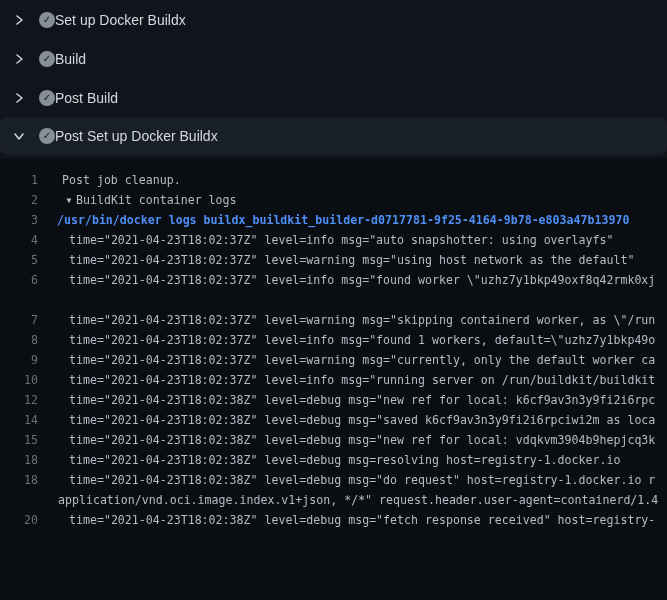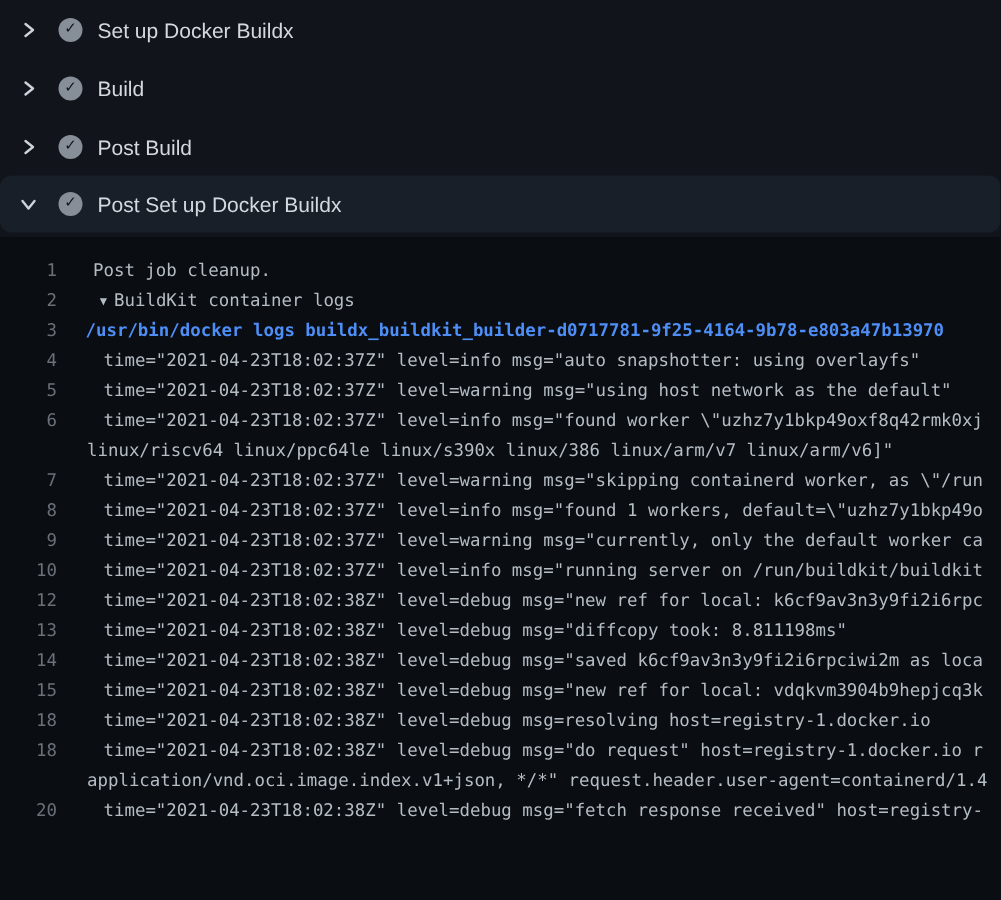--- a/index.html
+++ b/index.html
@@ -39,21 +39,20 @@
     border-radius: 50%;
     background: #868e97;
     color: #10141a;
     font-size: 10px;
     line-height: 16px;
     text-align: center;
     flex: 0 0 auto;
     font-weight: bold;
   }
   .step-label {
-    margin-left: 10px;
     font-size: 14px;
     color: #d3d9df;
     white-space: nowrap;
   }
 
   
   .console {
     position: absolute;
     top: 158px; left: 0;
     width: 667px; height: 442px;
@@ -134,27 +133,26 @@
         <span class="step-label">Post Set up Docker Buildx</span>
       </div>
     </div>
   <div class="console">
       <div class="log-line t-base"><span class="log-num">1</span><span class="log-text">Post job cleanup.</span></div>
       <div class="log-line t-group"><span class="log-num">2</span><span class="log-text"><span class="tri">▼</span><span>BuildKit container logs</span></span></div>
       <div class="log-line t-command"><span class="log-num">3</span><span class="log-text">/usr/bin/docker logs buildx_buildkit_builder-d0717781-9f25-4164-9b78-e803a47b13970</span></div>
       <div class="log-line t-content"><span class="log-num">4</span><span class="log-text">time="2021-04-23T18:02:37Z" level=info msg="auto snapshotter: using overlayfs"</span></div>
       <div class="log-line t-content"><span class="log-num">5</span><span class="log-text">time="2021-04-23T18:02:37Z" level=warning msg="using host network as the default"</span></div>
       <div class="log-line t-content"><span class="log-num">6</span><span class="log-text">time="2021-04-23T18:02:37Z" level=info msg="found worker \"uzhz7y1bkp49oxf8q42rmk0xj</span></div>
-      <div class="log-line t-wrap"><span class="log-num"></span><span class="log-text">linux/riscv64 linux/ppc64le linux/s390x linux/386 linux/arm/v7 linux/arm/v6]"</span></div>
+      <div class="log-line t-wrap"><span class="log-num"></span></div>
       <div class="log-line t-content"><span class="log-num">7</span><span class="log-text">time="2021-04-23T18:02:37Z" level=warning msg="skipping containerd worker, as \"/run</span></div>
       <div class="log-line t-content"><span class="log-num">8</span><span class="log-text">time="2021-04-23T18:02:37Z" level=info msg="found 1 workers, default=\"uzhz7y1bkp49o</span></div>
       <div class="log-line t-content"><span class="log-num">9</span><span class="log-text">time="2021-04-23T18:02:37Z" level=warning msg="currently, only the default worker ca</span></div>
       <div class="log-line t-content"><span class="log-num">10</span><span class="log-text">time="2021-04-23T18:02:37Z" level=info msg="running server on /run/buildkit/buildkit</span></div>
       <div class="log-line t-content"><span class="log-num">12</span><span class="log-text">time="2021-04-23T18:02:38Z" level=debug msg="new ref for local: k6cf9av3n3y9fi2i6rpc</span></div>
-      <div class="log-line t-content"><span class="log-num">13</span><span class="log-text">time="2021-04-23T18:02:38Z" level=debug msg="diffcopy took: 8.811198ms"</span></div>
       <div class="log-line t-content"><span class="log-num">14</span><span class="log-text">time="2021-04-23T18:02:38Z" level=debug msg="saved k6cf9av3n3y9fi2i6rpciwi2m as loca</span></div>
       <div class="log-line t-content"><span class="log-num">15</span><span class="log-text">time="2021-04-23T18:02:38Z" level=debug msg="new ref for local: vdqkvm3904b9hepjcq3k</span></div>
       <div class="log-line t-content"><span class="log-num">18</span><span class="log-text">time="2021-04-23T18:02:38Z" level=debug msg=resolving host=registry-1.docker.io</span></div>
       <div class="log-line t-content"><span class="log-num">18</span><span class="log-text">time="2021-04-23T18:02:38Z" level=debug msg="do request" host=registry-1.docker.io r</span></div>
       <div class="log-line t-wrap"><span class="log-num"></span><span class="log-text">application/vnd.oci.image.index.v1+json, */*" request.header.user-agent=containerd/1.4</span></div>
       <div class="log-line t-content"><span class="log-num">20</span><span class="log-text">time="2021-04-23T18:02:38Z" level=debug msg="fetch response received" host=registry-</span></div>
     </div>
 </div>
 
 </body></html>

